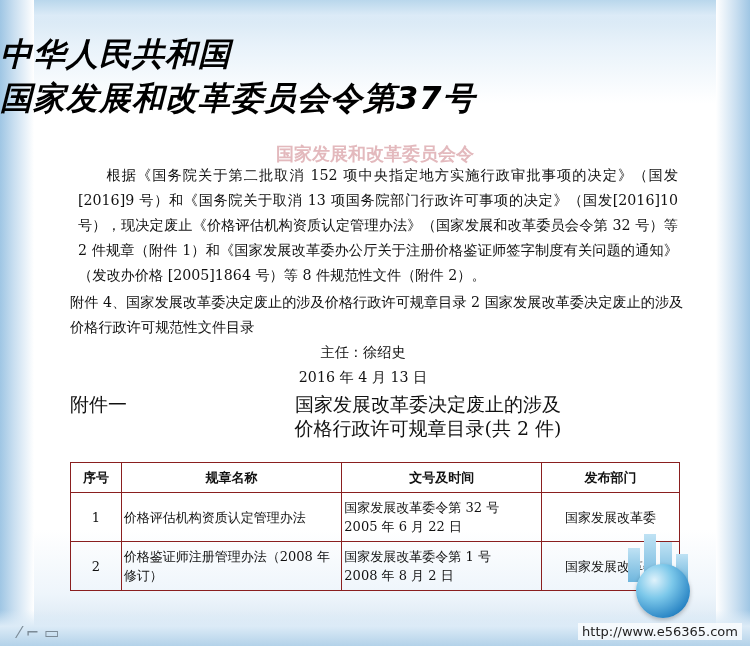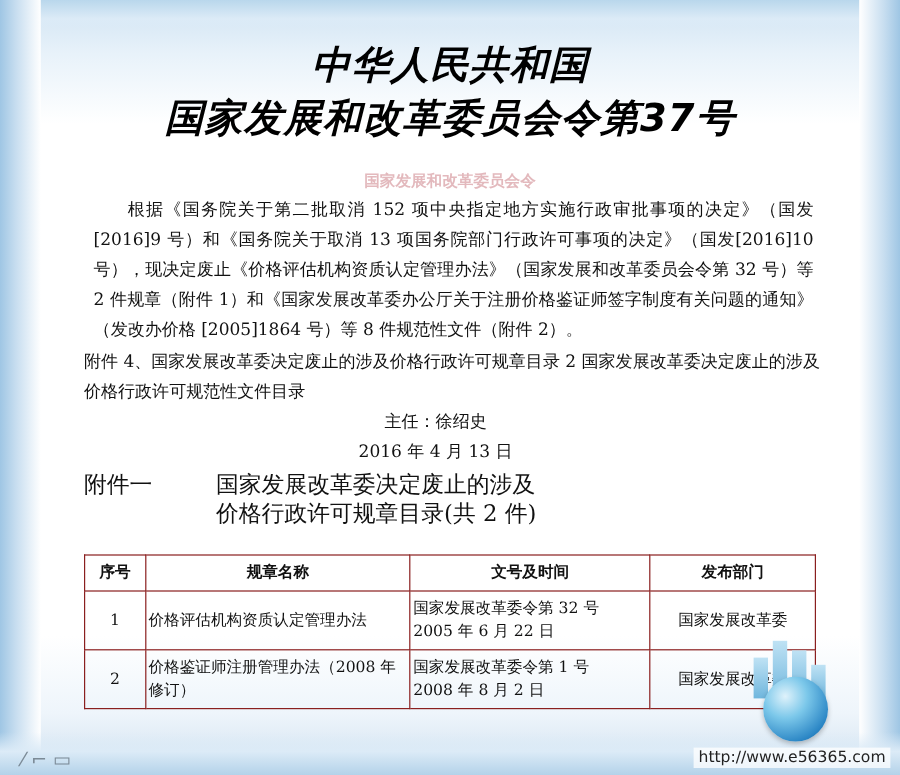--- a/index.html
+++ b/index.html
@@ -45,40 +45,40 @@
     left: 0; right: 0; bottom: 0;
     height: 36px;
     background: linear-gradient(to top, #b3d2e9 0%, #dcebf7 55%, rgba(255,255,255,0) 100%);
   }
 
   .title-block {
     position: absolute;
     top: 32px;
     left: 0;
     right: 0;
-    text-align: center;
+    text-align: left;
     font-family: "DejaVu Sans", "Liberation Sans", sans-serif;
     font-weight: bold;
     font-style: italic;
     font-size: 32px;
     line-height: 44px;
     color: #000000;
     letter-spacing: 1px;
   }
   .title-line {
     white-space: nowrap;
   }
 
   .ghost-title {
     position: absolute;
     top: 142px;
     left: 0;
     right: 0;
     text-align: center;
-    font-size: 13px;
+    font-size: 18px;
     color: #e3b9bd;
     font-family: Liberation Mono, monospace;
     font-weight: bold;
   }
 
   .body-text {
     position: absolute;
     left: 78px;
     top: 163px;
     width: 600px;
@@ -125,21 +125,22 @@
     font-size: 19px;
     line-height: 24px;
     color: #111111;
   }
   .attach-header .label {
     position: absolute;
     left: 0;
     top: 0;
   }
   .attach-header .center-lines {
-    margin-left: 110px;
+    margin-left: 76px;
+    text-align: center;
   }
 
   table.reg-table {
     position: absolute;
     left: 70px;
     top: 462px;
     width: 610px;
     border-collapse: collapse;
     font-size: 13px;
     font-family: "DejaVu Serif", "Liberation Serif", serif;

